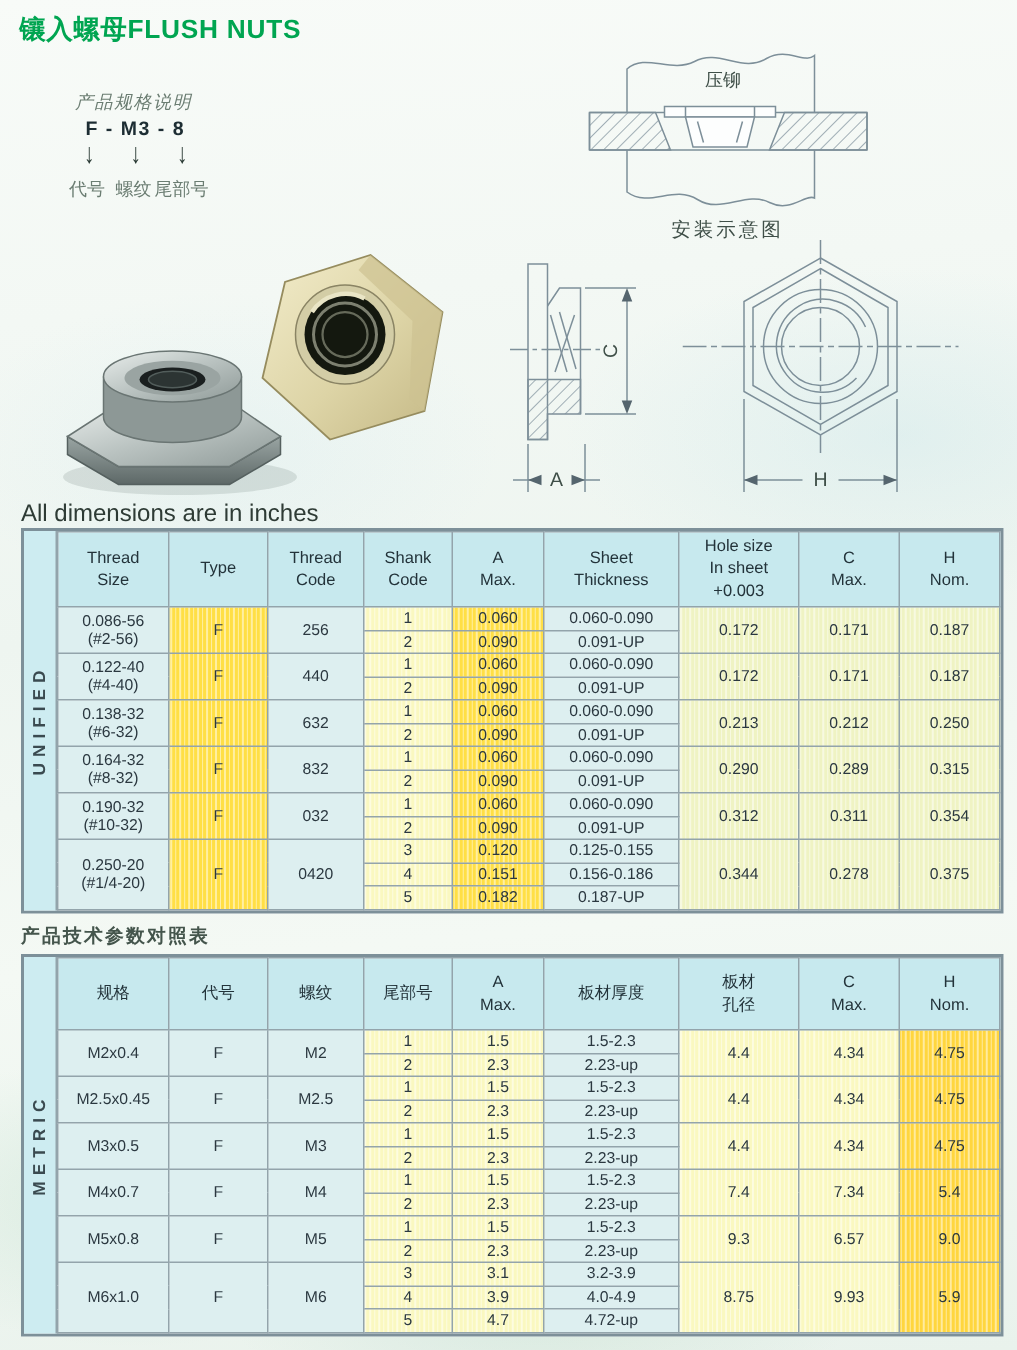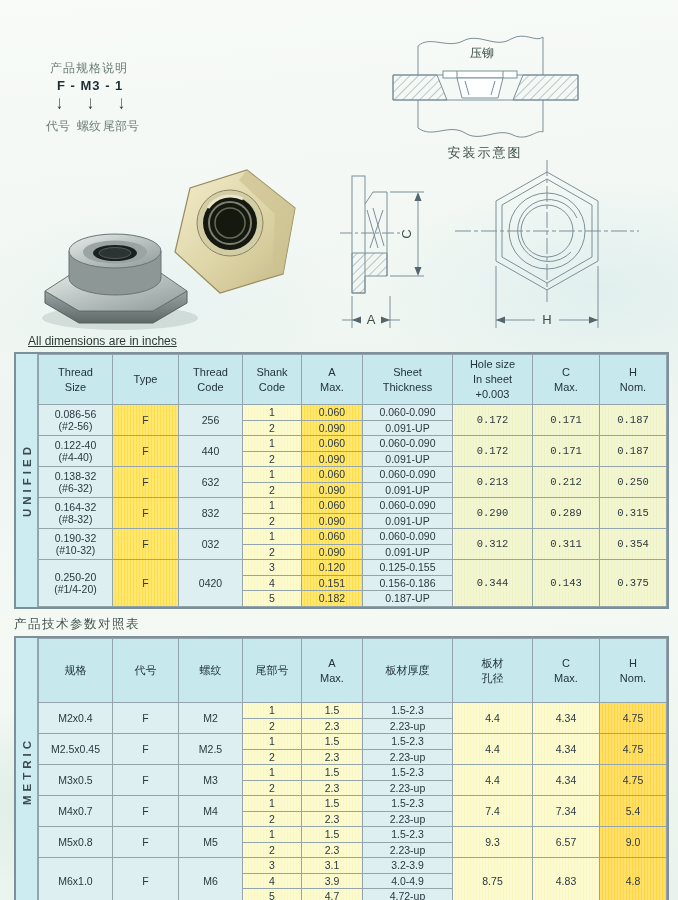--- a/index.html
+++ b/index.html
@@ -7,56 +7,57 @@
     position:relative;width:678px;height:900px;overflow:hidden;
     font-family:"Liberation Sans","DejaVu Sans",sans-serif;
     background:
       radial-gradient(260px 140px at 90px 800px, rgba(175,215,192,.35), transparent 70%),
       radial-gradient(320px 160px at 600px 290px, rgba(188,224,230,.30), transparent 70%),
       radial-gradient(260px 150px at 150px 300px, rgba(198,228,238,.22), transparent 70%),
       radial-gradient(300px 120px at 360px 870px, rgba(170,210,188,.28), transparent 70%),
       linear-gradient(175deg,#f8fbf8 0%,#eef5f0 45%,#f4f9f4 68%,#e9f2ec 100%);
   }
   .title{position:absolute;left:13px;top:7px;font-size:17.5px;font-weight:bold;color:#00a551;letter-spacing:.5px;}
-  .spec-heading{position:absolute;left:50px;top:60px;font-size:12px;color:#6b7d72;letter-spacing:1px;}
+  .spec-heading{position:absolute;left:50px;top:60px;font-size:12px;color:#6b7d72;letter-spacing:1px;font-style:italic;}
   .spec-code{position:absolute;left:57px;top:78px;font-size:13px;font-weight:bold;color:#1d2d33;letter-spacing:1px;}
   .spec-arrow{position:absolute;top:91px;font-size:14px;color:#273832;transform:scaleY(1.35);transform-origin:top;}
   .spec-label{position:absolute;top:118px;font-size:12px;color:#6b7d72;}
-  .note1{position:absolute;left:28px;top:334px;font-size:12px;color:#2e3b35;text-decoration:underline;}
-  .note2{position:absolute;left:14px;top:616px;font-size:12.5px;color:#44554c;letter-spacing:1.5px;}
+  .note1{position:absolute;left:14px;top:334px;font-size:16px;color:#2e3b35;}
+  .note2{position:absolute;left:14px;top:616px;font-size:12.5px;color:#44554c;letter-spacing:1.5px;font-weight:bold;}
   svg text{font-family:"Liberation Sans","DejaVu Sans",sans-serif;}
 
   .twrap{position:absolute;left:14px;display:flex;border:2px solid #7d9099;background:#fff;}
   .twrap .strip{width:21px;background:#cdecf1;border-right:1px solid #93a4ab;display:flex;align-items:center;justify-content:center;}
   .twrap .strip span{writing-mode:vertical-rl;transform:rotate(180deg);font-size:11.5px;letter-spacing:4px;color:#3a4a50;font-weight:bold;}
   .spec-table{border-collapse:collapse;table-layout:fixed;width:628px;}
   .spec-table th,.spec-table td{border:1px solid #93a4ab;text-align:center;vertical-align:middle;padding:0;}
   .spec-table th{background:#c7e9ee;font-size:11px;font-weight:normal;color:#23333a;line-height:1.35;}
   .t1 thead tr{height:50px;}
-  .t2 thead tr{height:64px;padding-left:37px;}
+  .t2 thead tr{height:48px;padding-left:37px;}
   .t1 tbody tr,.t2 tbody tr{height:15.5px;}
   .spec-table td{font-size:10.5px;color:#2b3840;line-height:1.15;}
   .c-cyan{background:#ddeff0;}
   .c-gold,.c-py,.c-pg,.c-goldH{
     background-image:repeating-linear-gradient(90deg,rgba(255,255,255,.5) 0 1px,rgba(255,255,255,0) 1px 3px);}
   .c-gold{background-color:#ffdf45;}
   .c-py{background-color:#faf8c0;}
-  .c-pg{background-color:#eff3c3;font-family:Liberation Mono, monospace;}
+  .c-pg{background-color:#eff3c3;}
   .c-goldH{background-color:#ffd63e;}
   .diag{position:absolute;}
 </style>
 </head>
 <body>
 
 <div class="page">
 
+  <div class="title">镶入螺母FLUSH NUTS</div>
 
   <div>
     <div class="spec-heading">产品规格说明</div>
-    <div class="spec-code">F - M3 - 1</div>
+    <div class="spec-code">F - M3 - 8</div>
     <span class="spec-arrow" style="left:56px">↓</span>
     <span class="spec-arrow" style="left:87px">↓</span>
     <span class="spec-arrow" style="left:118px">↓</span>
     <span class="spec-label" style="left:46px">代号</span>
     <span class="spec-label" style="left:77px">螺纹</span>
     <span class="spec-label" style="left:103px">尾部号</span>
   </div>
 
   <svg class="diag" style="left:385px;top:15px" width="280" height="150" viewBox="0 0 280 150">
     <defs>
@@ -293,21 +294,21 @@
             <td class="c-cyan">0.091-UP</td>
           </tr>
           <tr>
             <td class="c-cyan" rowspan="3">0.250-20<br>(#1/4-20)</td>
             <td class="c-gold" rowspan="3">F</td>
             <td class="c-cyan" rowspan="3">0420</td>
             <td class="c-py">3</td>
             <td class="c-gold">0.120</td>
             <td class="c-cyan">0.125-0.155</td>
             <td class="c-pg" rowspan="3">0.344</td>
-            <td class="c-pg" rowspan="3">0.143</td>
+            <td class="c-pg" rowspan="3">0.278</td>
             <td class="c-pg" rowspan="3">0.375</td>
           </tr>
           <tr>
             <td class="c-py">4</td>
             <td class="c-gold">0.151</td>
             <td class="c-cyan">0.156-0.186</td>
           </tr>
           <tr>
             <td class="c-py">5</td>
             <td class="c-gold">0.182</td>
@@ -430,22 +431,22 @@
             <td class="c-cyan">2.23-up</td>
           </tr>
           <tr>
             <td class="c-cyan" rowspan="3">M6x1.0</td>
             <td class="c-cyan" rowspan="3">F</td>
             <td class="c-cyan" rowspan="3">M6</td>
             <td class="c-py">3</td>
             <td class="c-py">3.1</td>
             <td class="c-cyan">3.2-3.9</td>
             <td class="c-py" rowspan="3">8.75</td>
-            <td class="c-py" rowspan="3">4.83</td>
-            <td class="c-goldH" rowspan="3">4.8</td>
+            <td class="c-py" rowspan="3">9.93</td>
+            <td class="c-goldH" rowspan="3">5.9</td>
           </tr>
           <tr>
             <td class="c-py">4</td>
             <td class="c-py">3.9</td>
             <td class="c-cyan">4.0-4.9</td>
           </tr>
           <tr>
             <td class="c-py">5</td>
             <td class="c-py">4.7</td>
             <td class="c-cyan">4.72-up</td>

